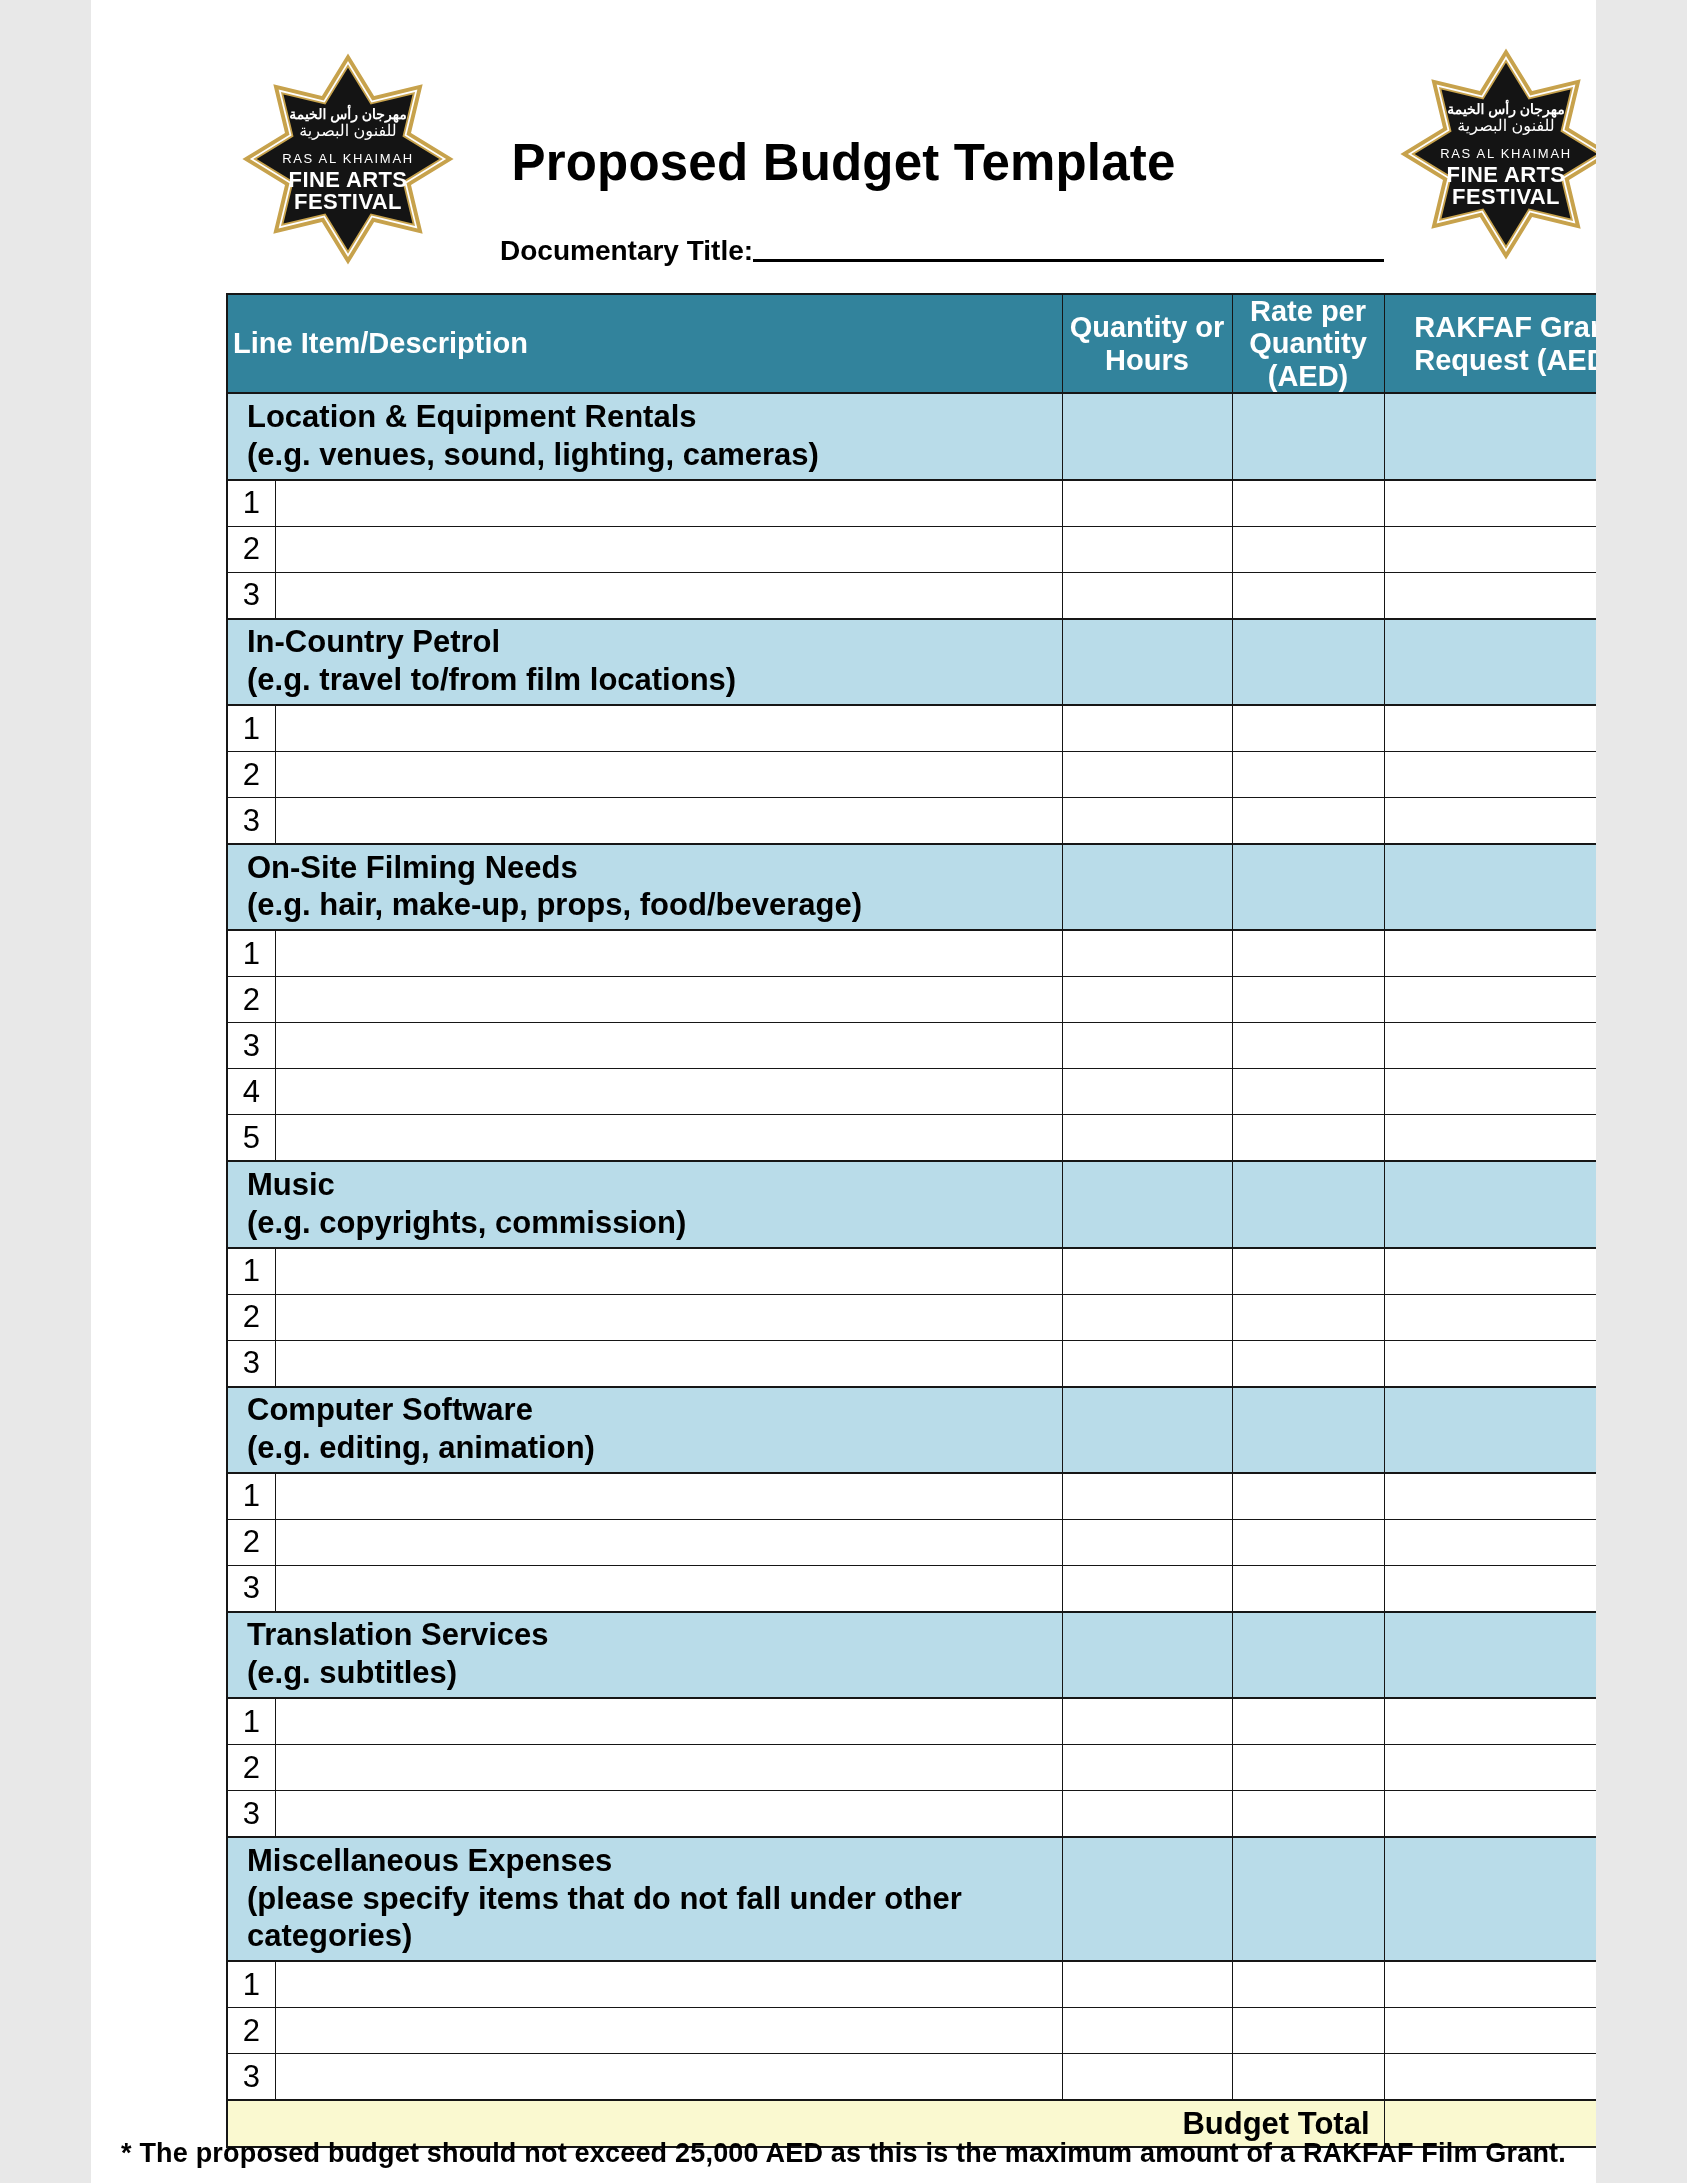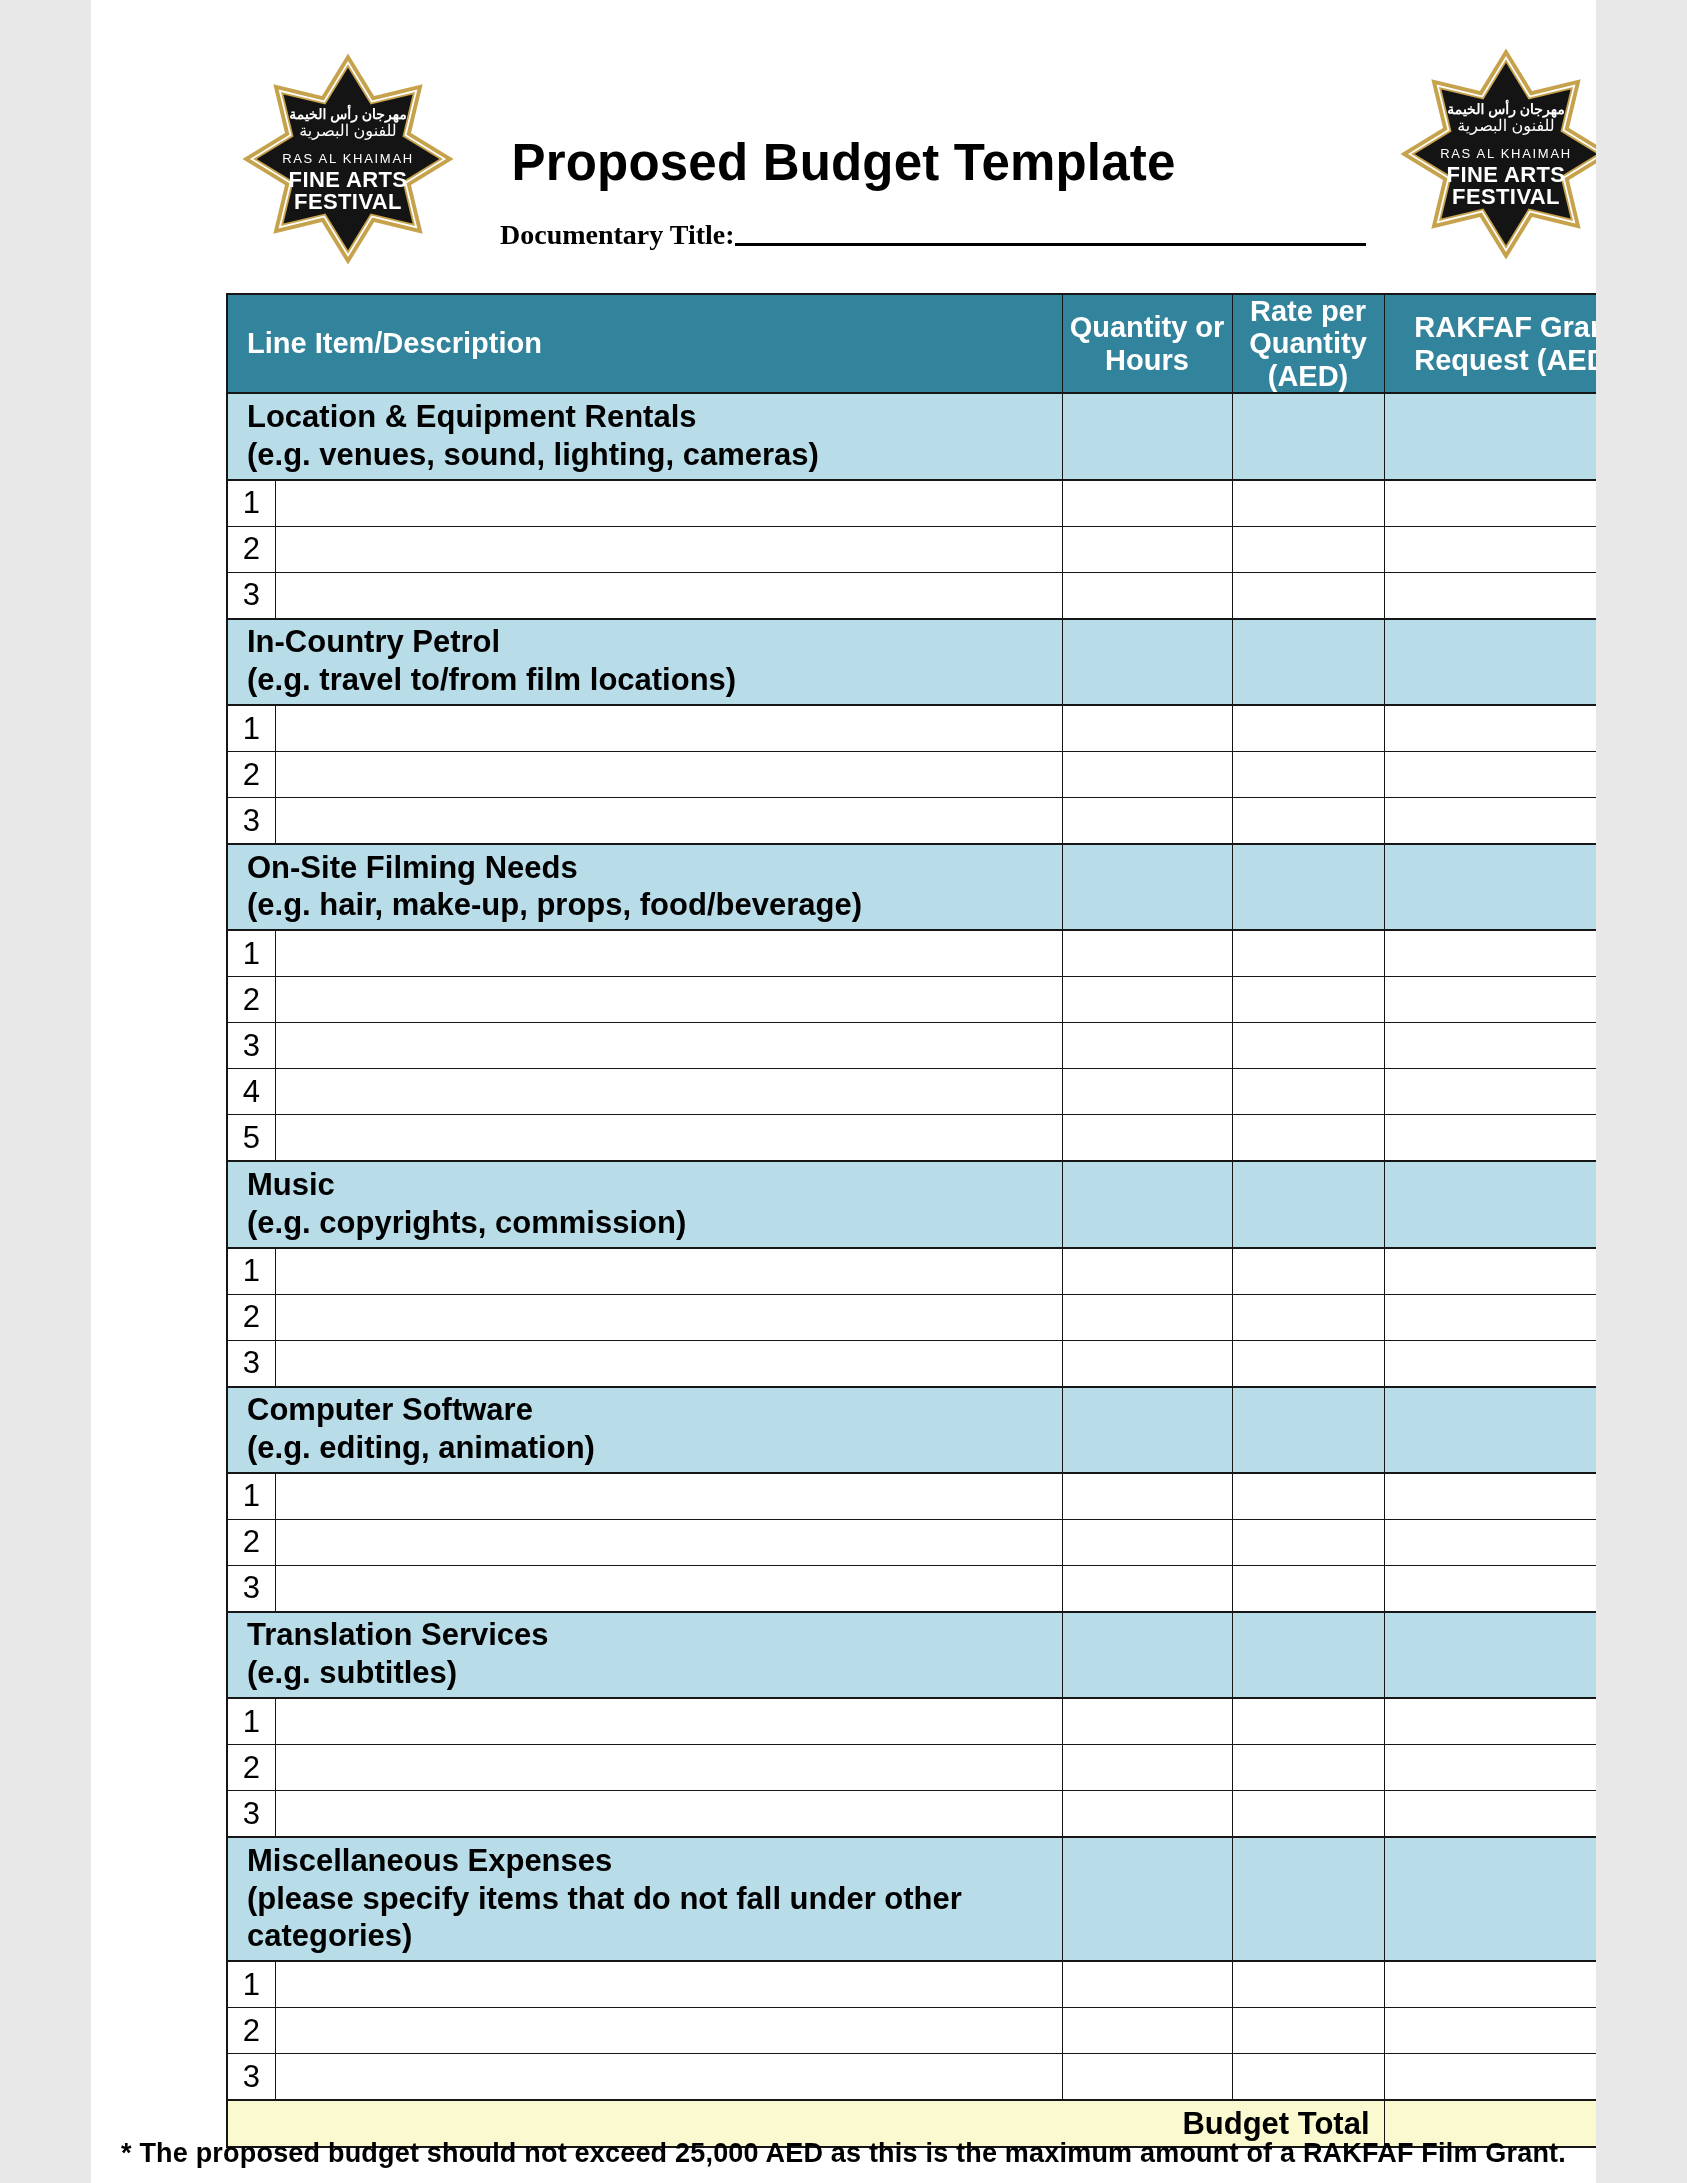--- a/index.html
+++ b/index.html
@@ -24,22 +24,22 @@
   .logo-en2 { font-size:22px; font-weight:bold; letter-spacing:0.4px; line-height:1.02; }
   .title-1 {
     position:absolute; top:86px; left:0; width:100%; text-align:center;
     font-size:35px; font-weight:bold; letter-spacing:0.2px;
   }
   .title-2 {
     position:absolute; top:133px; left:0; width:100%; text-align:center;
     font-size:51px; font-weight:bold; letter-spacing:0.2px;
   }
   .doc-line {
-    position:absolute; top:213px; left:409px;
-    font-size:28px; font-weight:bold; white-space:nowrap;font-family:Liberation Serif, serif;
+    position:absolute; top:229px; left:409px;
+    font-size:28px; font-weight:bold; white-space:nowrap;
   }
   .doc-underline {
     display:inline-block; width:631px; height:1em;
     border-bottom:3.5px solid #000; position:relative; top:1.7px;
   }
   
   :root {
     --teal:#32839C; --lightblue:#B9DCE9; --yellow:#FAF9D0;
     --ink:#161616; --gold:#C7A24C;
   }
@@ -47,21 +47,21 @@
     position:absolute; left:135px; top:293px; width:1421px;
     border-collapse:collapse; table-layout:fixed;
     border:2.6px solid var(--ink);
   }
   .budget th, .budget td { border:1.7px solid var(--ink); padding:0; overflow:hidden; }
   .budget thead th {
     background:var(--teal); color:#fff; font-weight:bold; font-size:29px;
     line-height:1.12; height:91px; text-align:center; vertical-align:middle;
     border-bottom:2.6px solid var(--ink); padding:0 5.2px;
   }
-  .budget thead th.h-lineitem { text-align:left; padding-left:19px; }
+  .budget thead th.h-lineitem { text-align:left; padding-left:5px; }
   tr.section-row td {
     background:var(--lightblue);
     border-top:2.6px solid var(--ink); border-bottom:2.6px solid var(--ink);
     height:73px; vertical-align:middle;
   }
   td.section-cell { padding:3.5px 8.7px 5.2px 19px; }
   .section-title, .section-hint {
     font-weight:bold; font-size:31px; line-height:1.22; display:block;
   }
   tr.item-row td { background:#fff; height:45px; vertical-align:middle; }

